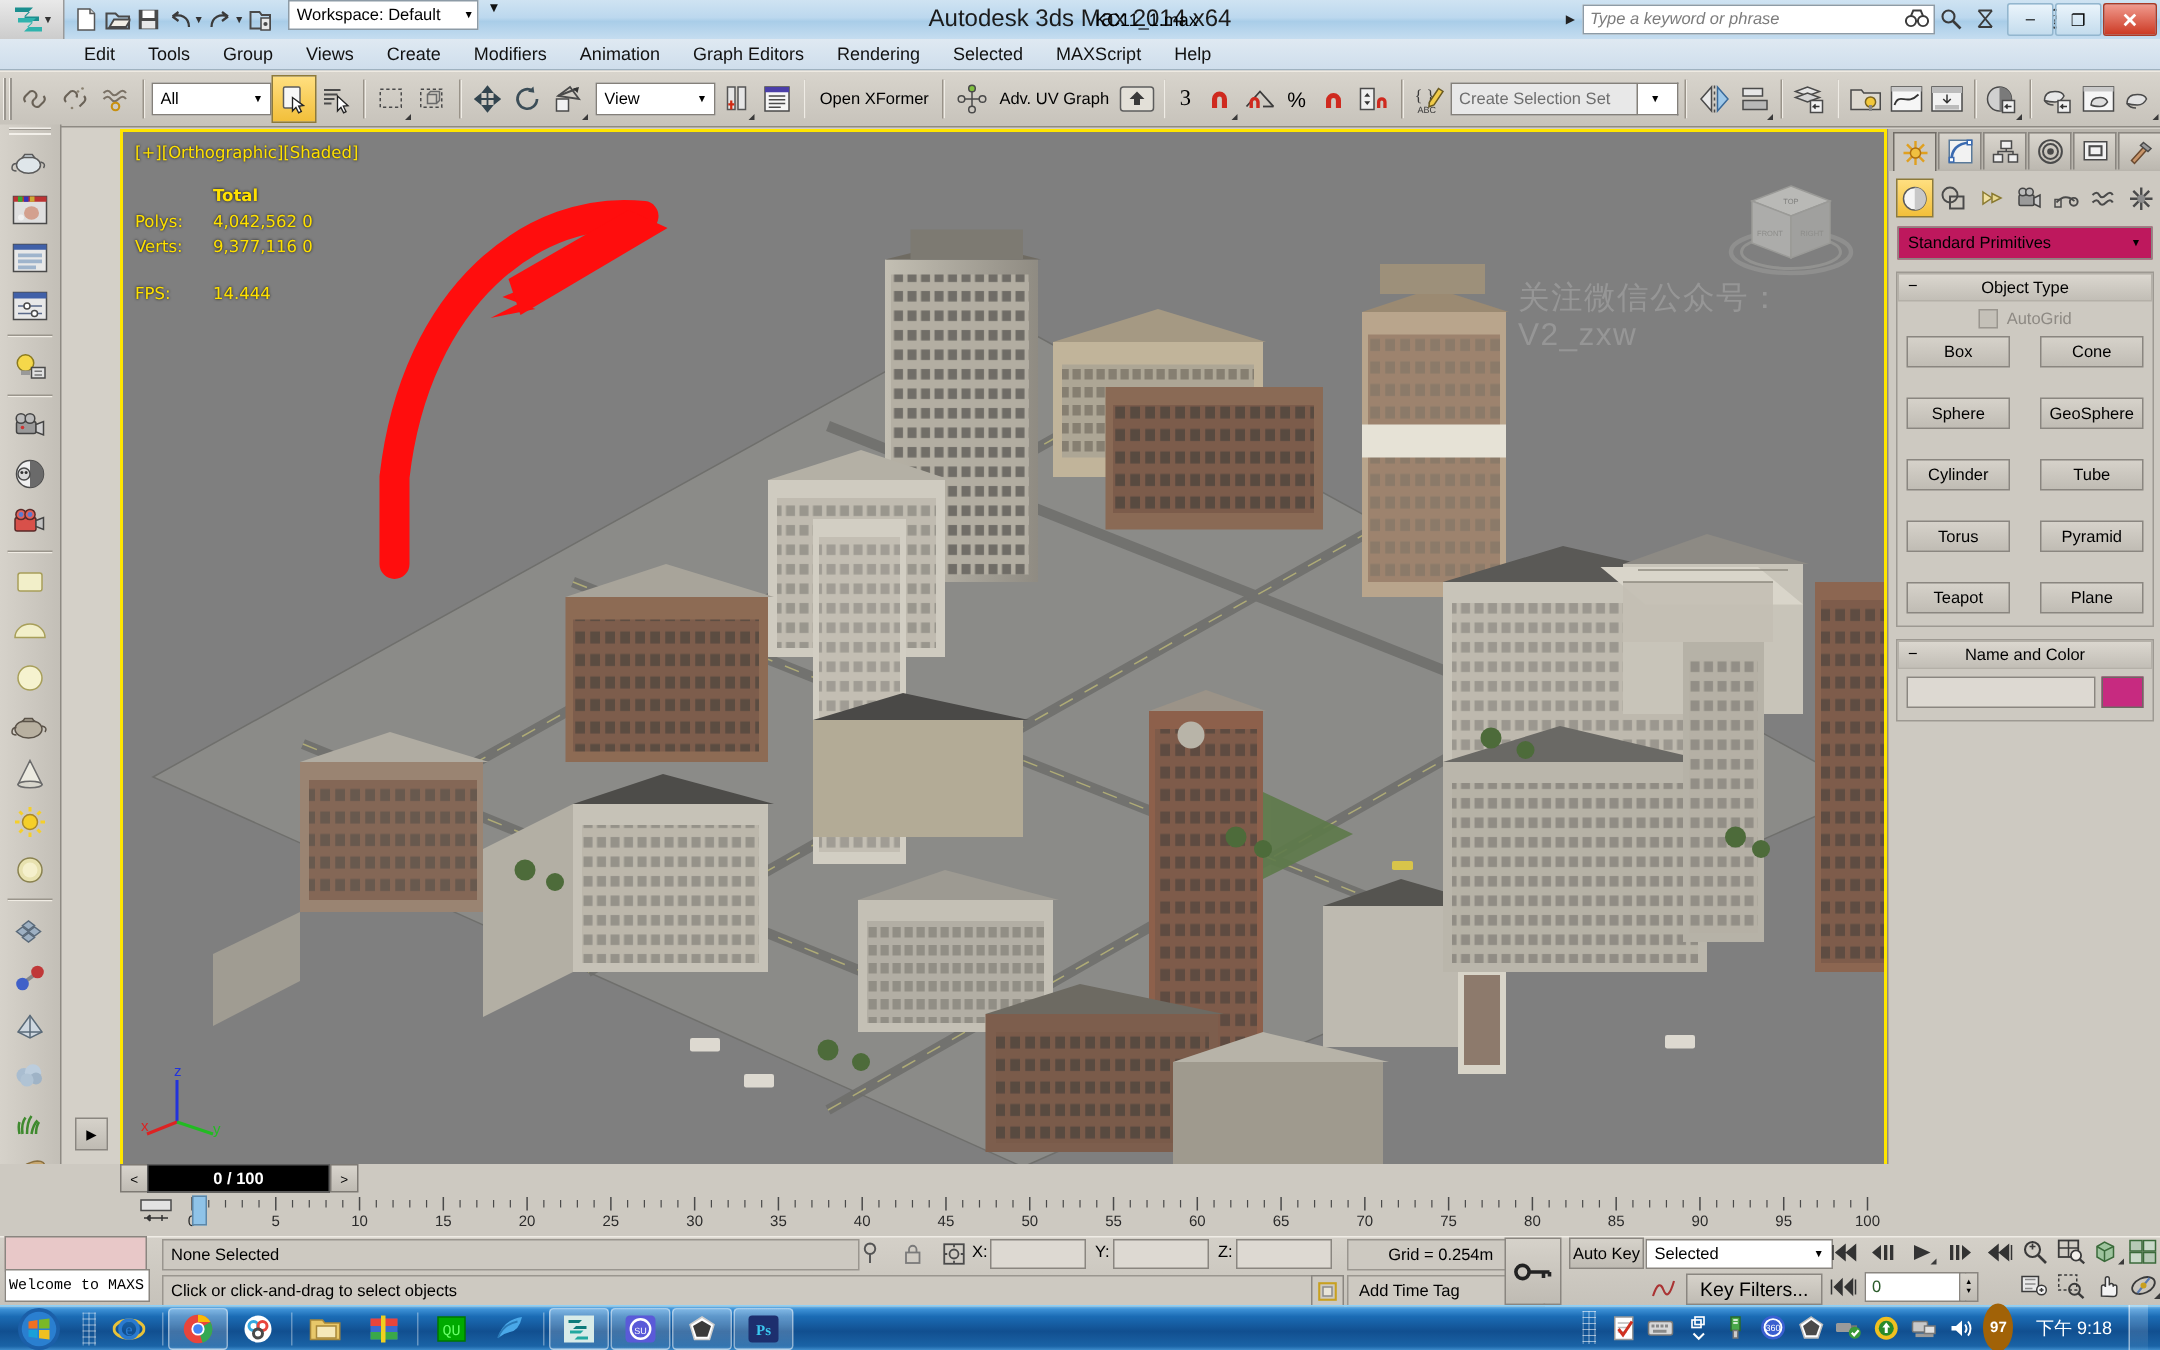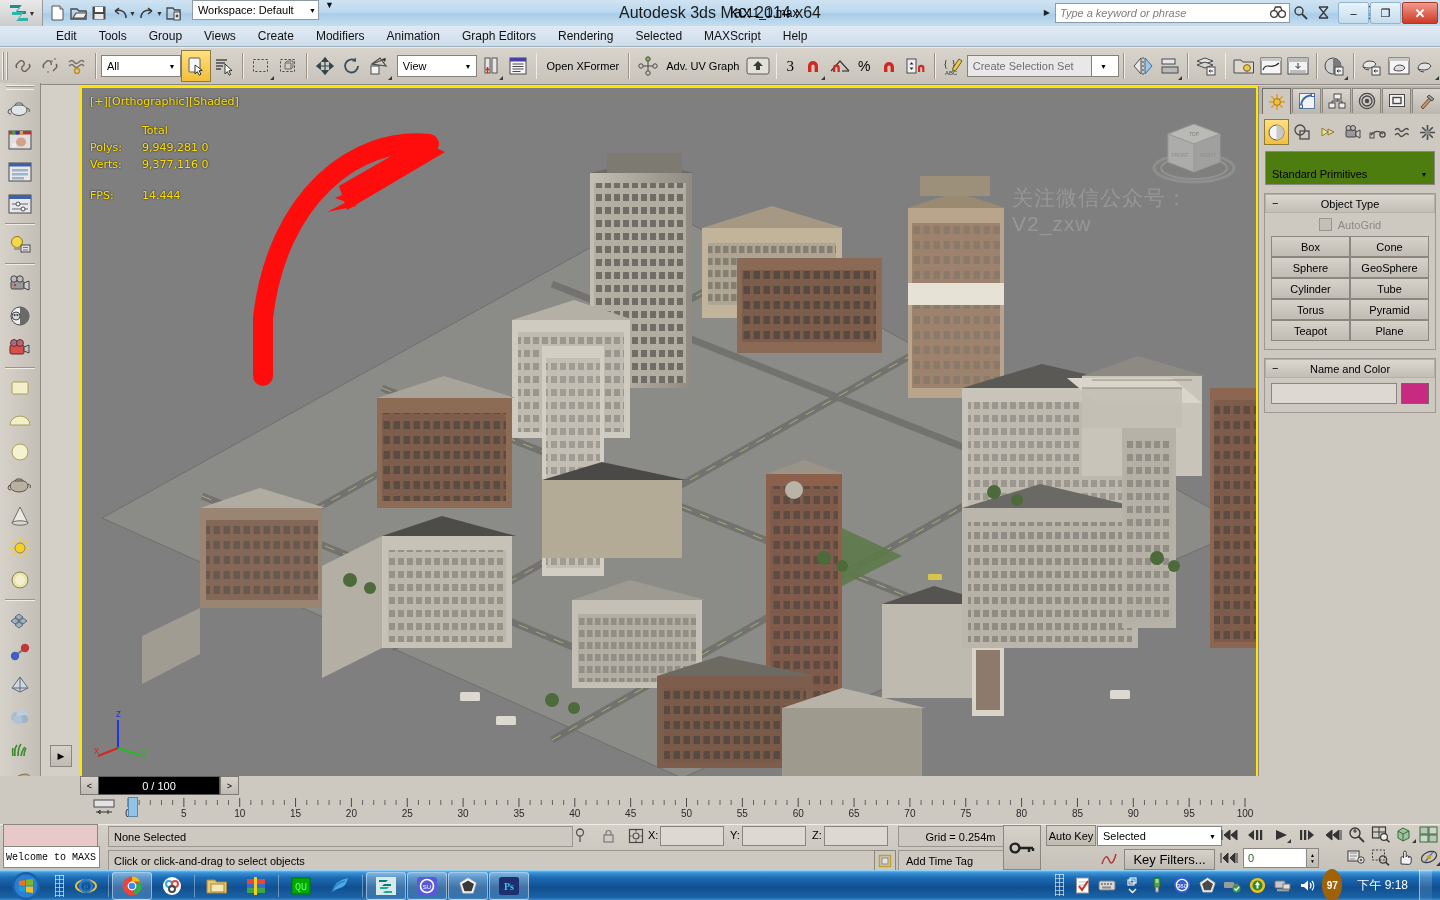--- a/index.html
+++ b/index.html
@@ -102,65 +102,65 @@
     background:repeating-linear-gradient(to bottom,#f2efe9 0 1px,#9a968f 1px 2px,transparent 2px 4px);}
 
   
   .viewport{
     position:absolute;left:80px;top:86px;width:1174px;height:690px;
     background:#7f7f7f;border:2px solid #ffe600;overflow:hidden;
   }
   .vp-city{position:absolute;inset:0;}
   .vp-stats{position:absolute;left:8px;top:5px;color:#ffe100;font-size:11px;line-height:17px;
     text-shadow:0 0 2px #000;pointer-events:none;font-family:"DejaVu Sans",sans-serif;}
-  .vp-stats .hdr{color:#ffe100;}
+  .vp-stats .hdr{color:#ffe100;font-weight:bold;}
   .st-grid{display:grid;grid-template-columns:52px auto;margin-top:12px;}
   .watermark{position:absolute;left:930px;top:96px;font-size:21px;color:#9b9b9b;
     letter-spacing:1px;pointer-events:none;opacity:.85;}
   .axis-tripod{position:absolute;left:12px;bottom:10px;}
   .viewcube{position:absolute;right:12px;top:22px;width:100px;height:90px;}
   .redarrow{position:absolute;left:125px;top:38px;pointer-events:none;}
 
   
   .cmdpanel{
     position:absolute;left:1258px;top:86px;width:182px;height:728px;
     background:#cdc9c1;border-left:1px solid #8e8a83;
   }
   .cptabs{display:flex;height:26px;padding:2px 0 0 3px;gap:1px;background:#b9b5ad;}
   .cptab{width:29px;height:24px;border:1px solid #8a8680;border-bottom:none;
     background:linear-gradient(to bottom,#d9d5cd,#bcb8b0);display:flex;align-items:center;justify-content:center;}
   .cptab.sel{background:#cdc9c1;border-color:#706c66;position:relative;top:0;height:25px;}
   .cpsub{display:flex;height:30px;align-items:center;padding:3px 2px 0 5px;gap:2px;}
   .cpsb{width:23px;height:24px;display:flex;align-items:center;justify-content:center;}
   .cpsb.sel{background:linear-gradient(to bottom,#ffdf80,#f2bf3a);border:1px solid #8d7a3a;}
-  .cpcombo{margin:4px 6px 0 6px;height:20px;border:1px solid #8a8680;background:#4d7c0f;
-    display:flex;align-items:center;padding:12px 3px 0 6px;font-size:11px;justify-content:space-between;}
+  .cpcombo{margin:4px 6px 0 6px;height:20px;border:1px solid #8a8680;background:#be185d;
+    display:flex;align-items:center;padding:0 3px 0 6px;font-size:11px;justify-content:space-between;}
   .cpcombo .cl{flex:1;}
   .cpcombo .ca{font-size:7px;width:14px;text-align:center;}
   .rollout{margin:8px 5px 0 5px;border:1px solid #9d9992;background:#cdc9c1;}
   .rtitle{height:17px;background:linear-gradient(to bottom,#dbd7cf,#c2beb6);
     border:1px solid #b4b0a8;display:flex;align-items:center;justify-content:center;
     position:relative;font-size:11px;}
   .rtitle .minus{position:absolute;left:6px;font-size:11px;line-height:11px;}
   .rbody{padding:5px 6px 8px 6px;}
   .autogrid{display:flex;align-items:center;gap:6px;justify-content:center;margin-bottom:5px;color:#8d8983;font-size:11px;}
   .chk{width:11px;height:11px;border:1px solid #9a968f;background:#c4c0b8;}
-  .btngrid{display:grid;grid-template-columns:1fr 1fr;gap:0;}
+  .btngrid{display:grid;grid-template-columns:1fr 1fr;gap:20px;}
   .objbtn{height:19px;border:1px solid #8a8680;background:linear-gradient(to bottom,#d6d2ca,#c0bcb4);
     display:flex;align-items:center;justify-content:center;font-size:11px;cursor:default;}
   .namerow{display:flex;gap:4px;align-items:center;}
   .namefield{flex:1;height:19px;border:1px solid #8a8680;background:#ddd9d2;}
   .colorswatch{width:26px;height:19px;border:1px solid #6d6963;background:#c72a80;}
 
   
   .timearea{position:absolute;left:0;top:776px;width:1440px;height:48px;background:#cdc9c1;}
   .framefield{
     position:absolute;left:80px;top:776px;width:155px;height:17px;
     background:#000;border:1px solid #5b5b5b;color:#fff;font-size:11px;
-    display:flex;align-items:center;justify-content:center;
+    display:flex;align-items:center;justify-content:center;font-weight:bold;
   }
   .arrowbtn{position:absolute;top:776px;width:17px;height:17px;border:1px solid #7e7a74;
     background:linear-gradient(to bottom,#d8d4cc,#bfbbb3);display:flex;align-items:center;
     justify-content:center;font-size:9px;}
   .ruler{position:absolute;left:120px;top:798px;width:1135px;height:24px;}
   .ruler svg{display:block;}
   .slider-handle{position:absolute;left:128px;top:797px;width:8px;height:18px;background:#8fc3e8;border:1px solid #5d87a8;}
 
   
   .statusarea{position:absolute;left:0;top:824px;width:1440px;height:46px;
@@ -1007,21 +1007,21 @@
         <rect x="846" y="486" width="14" height="6" rx="1.2" fill="#d8c44a"></rect>
       </g>
     </svg>
 
     <div class="vp-stats">
       <div>[+][Orthographic][Shaded]</div>
       <div class="st-grid">
         <div></div>
           <div class="hdr">Total</div>
         <div>Polys:</div>
-        <div>9,949,281  0</div>
+        <div>4,042,562  0</div>
         <div>Verts:</div>
         <div>9,377,116  0</div>
         <div style="height:14px"></div>
           <div></div>
         <div>FPS:</div>
         <div>14.444</div>
       </div>
     </div>
 
     <svg class="redarrow" width="250" height="290">

